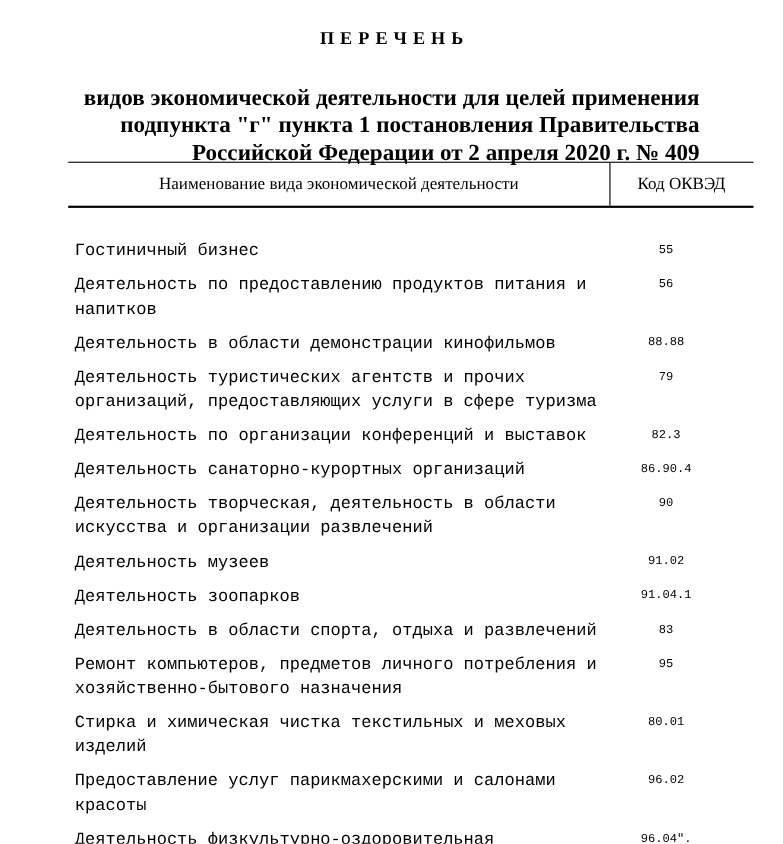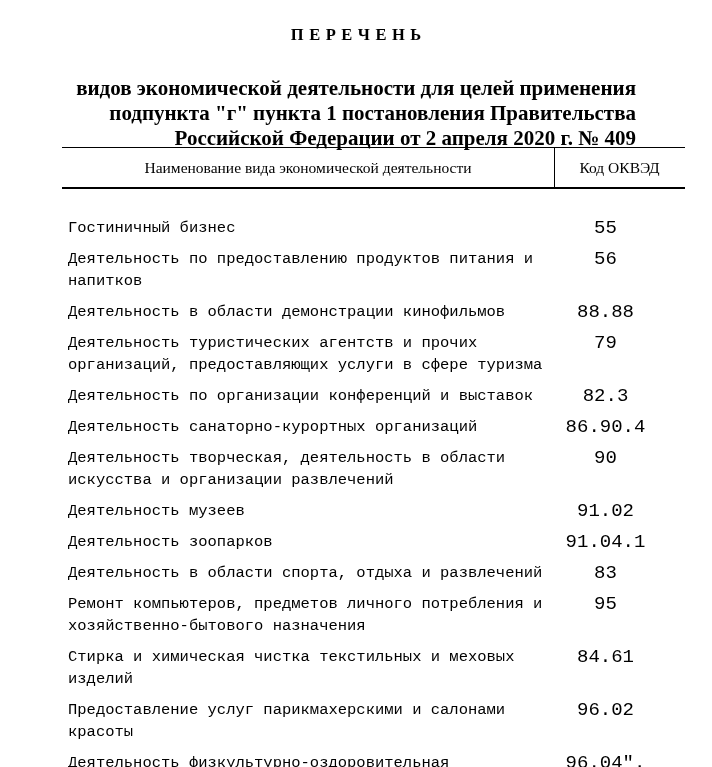--- a/index.html
+++ b/index.html
@@ -108,21 +108,21 @@
     width: 492px;
     box-sizing: border-box;
     padding-left: 6px;
     font-size: 15.5px;
     line-height: 22px;
     text-align: left;
   }
   .cell-code {
     flex: 1;
     box-sizing: border-box;
-    font-size: 19px;
+    font-size: 11px;
     line-height: 22px;
     text-align: center;
     padding-right: 28px;
     white-space: nowrap;
   }
 </style>
 </head>
 <body>
 
 <div class="page">
@@ -189,21 +189,21 @@
         <div class="row">
           <div class="cell-name">Деятельность в области спорта, отдыха и развлечений</div>
           <div class="cell-code">83</div>
         </div>
         <div class="row">
           <div class="cell-name">Ремонт компьютеров, предметов личного потребления и хозяйственно-бытового назначения</div>
           <div class="cell-code">95</div>
         </div>
         <div class="row">
           <div class="cell-name">Стирка и химическая чистка текстильных и меховых изделий</div>
-          <div class="cell-code">84.61</div>
+          <div class="cell-code">80.01</div>
         </div>
         <div class="row">
           <div class="cell-name">Предоставление услуг парикмахерскими и салонами красоты</div>
           <div class="cell-code">96.02</div>
         </div>
         <div class="row">
           <div class="cell-name">Деятельность физкультурно-оздоровительная</div>
           <div class="cell-code">96.04".</div>
         </div>
       </div>

